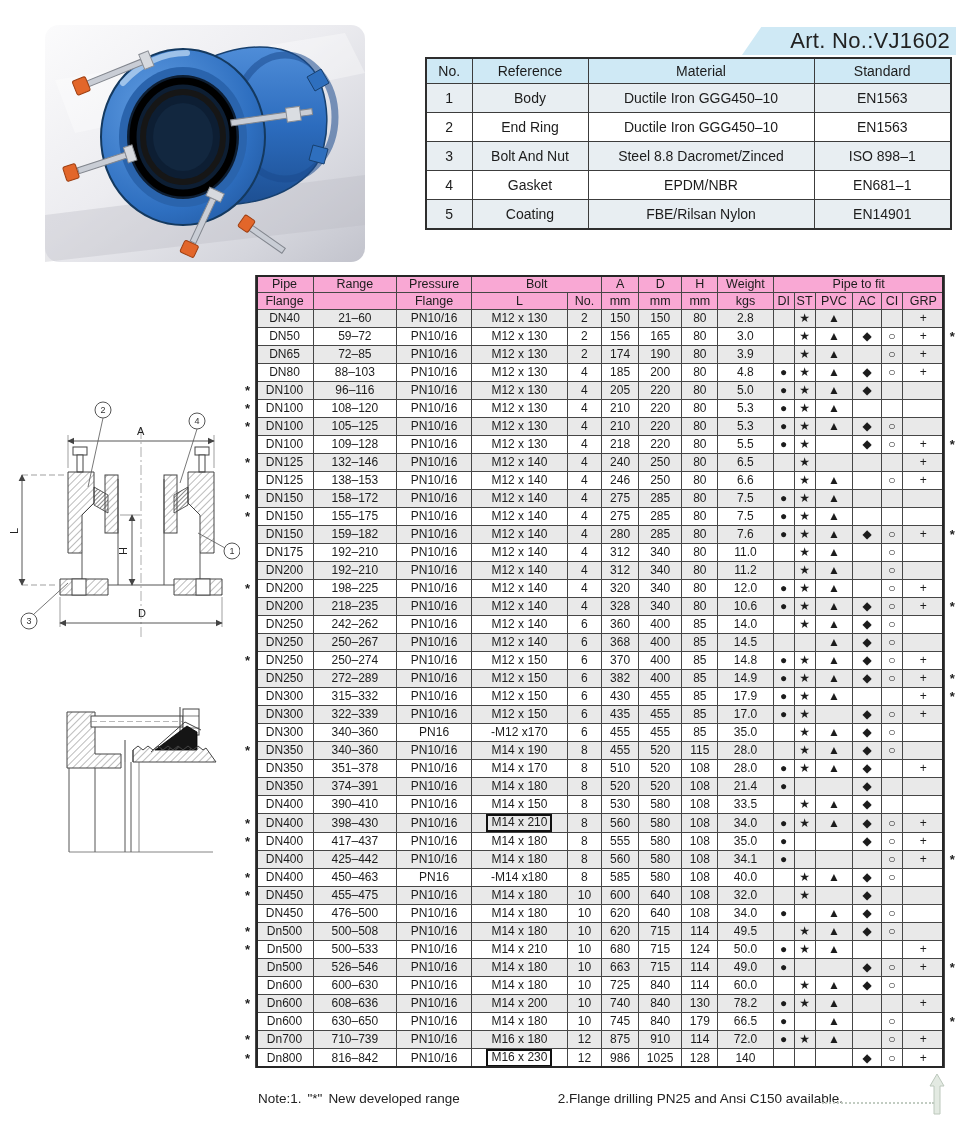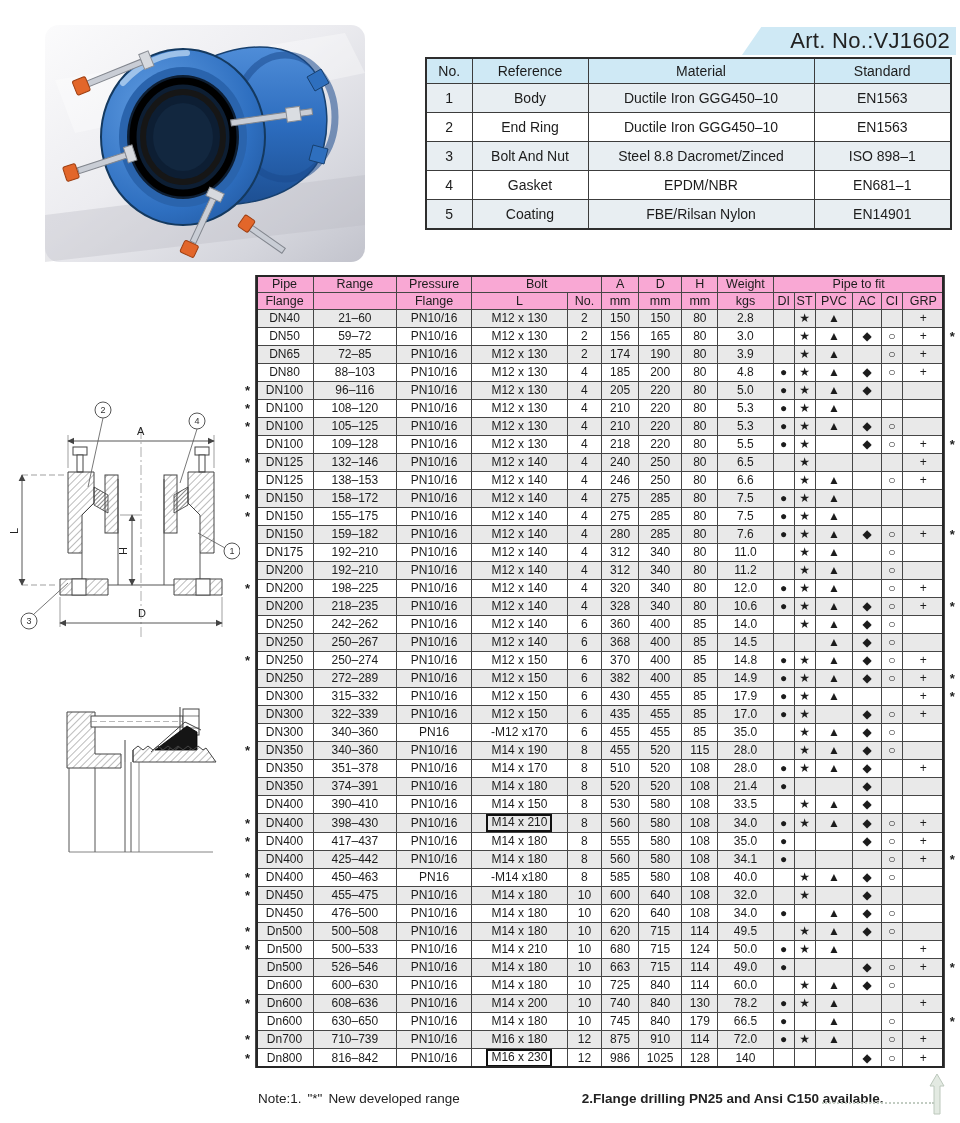--- a/index.html
+++ b/index.html
@@ -35,21 +35,21 @@
   table.spec td.gutter,table.spec th.gutter{border:none;background:#fff !important;
       font-size:13px;font-weight:bold;color:#222;}
   table.spec tbody tr:nth-child(odd) td{background:#e9e9e9;}
   table.spec tbody tr:nth-child(odd) td.gutter{background:#fff;}
   td.c-fit{font-size:12px;}
   .boxspan{display:inline-block;border:2px solid #111;padding:0 3px;line-height:13px;height:14px;}
 
   
   .note{position:absolute;left:258px;top:1091px;width:690px;font-size:13.5px;color:#222;}
   .note span{margin-right:6px;text-align:center;}
-  .note .seg2{margin-left:116px;font-weight:bold;}
+  .note .seg2{margin-left:92px;}
   .leader-dots{position:absolute;left:822px;top:1102px;width:112px;border-top:2px dotted #c2ccc2;}
   .up-arrow{position:absolute;left:928px;top:1072px;}
 
   
   .draw1{position:absolute;left:8px;top:383px;width:240px;height:265px;}
   .draw2{position:absolute;left:55px;top:700px;width:162px;height:170px;}
   .dim-text{font-size:11px;fill:#222;font-family:"Liberation Sans",sans-serif;}
   .balloon-text{font-size:9px;fill:#333;font-family:"Liberation Sans",sans-serif;}
 </style>
 </head>

